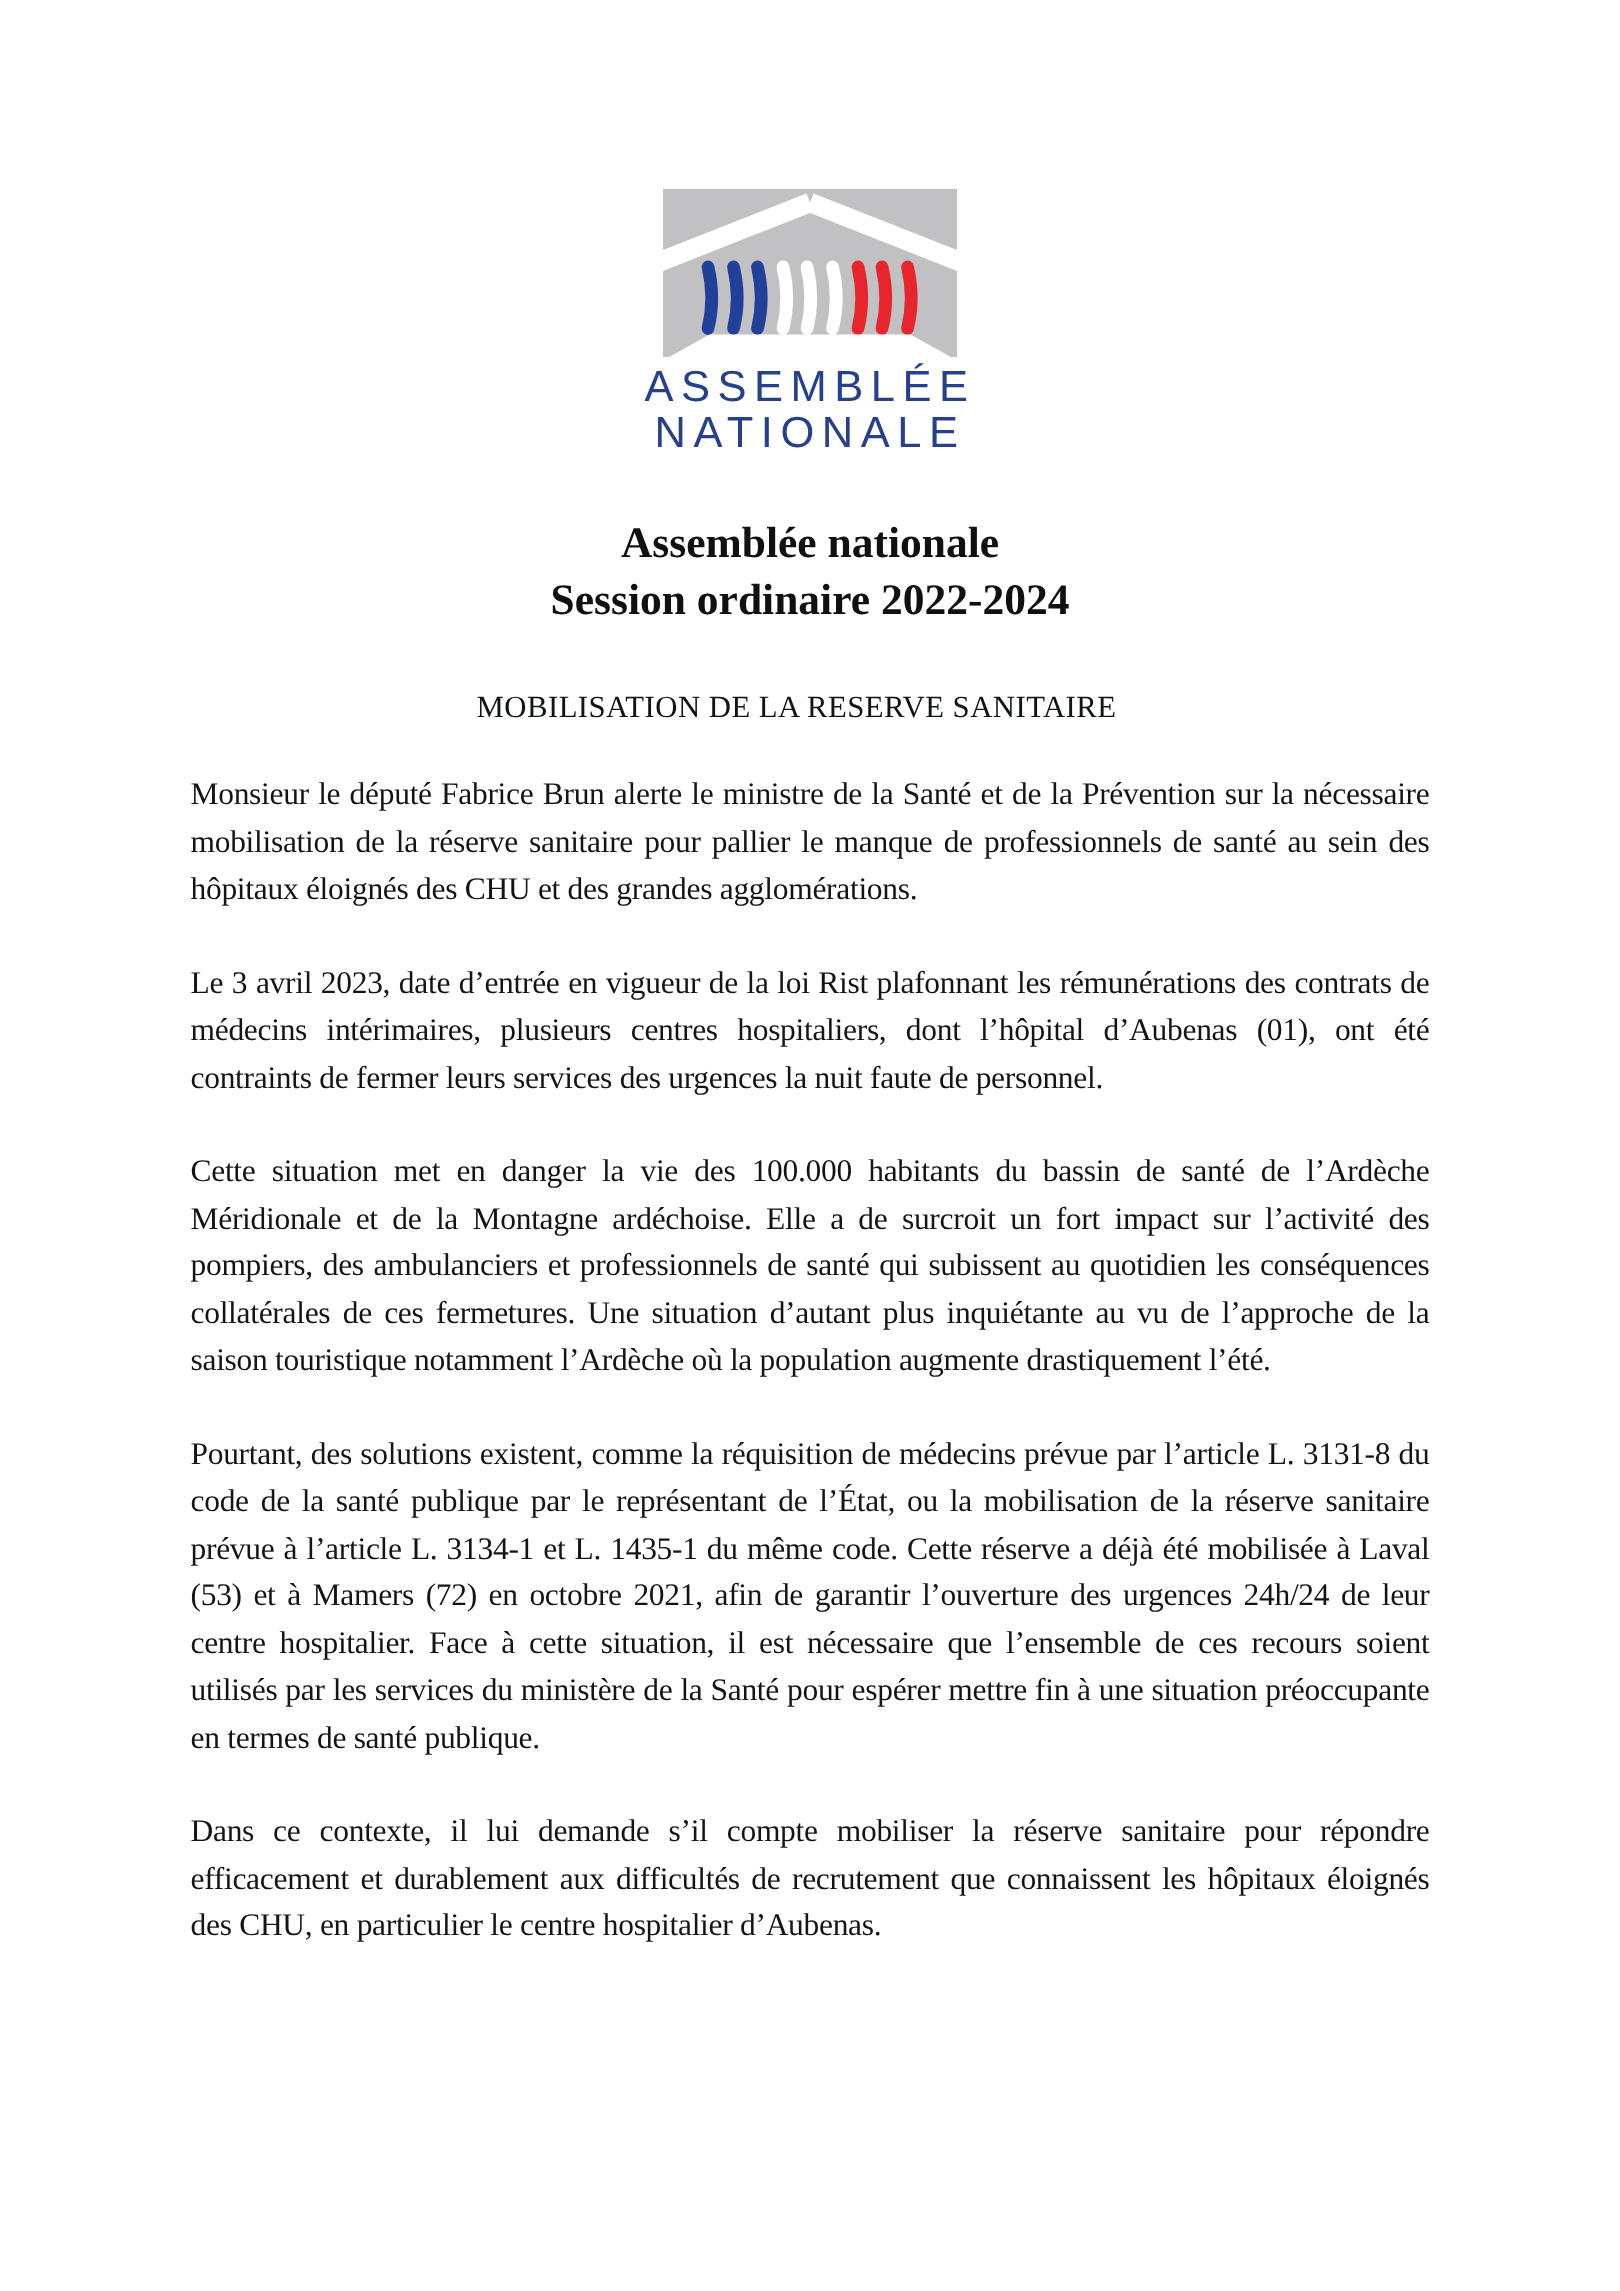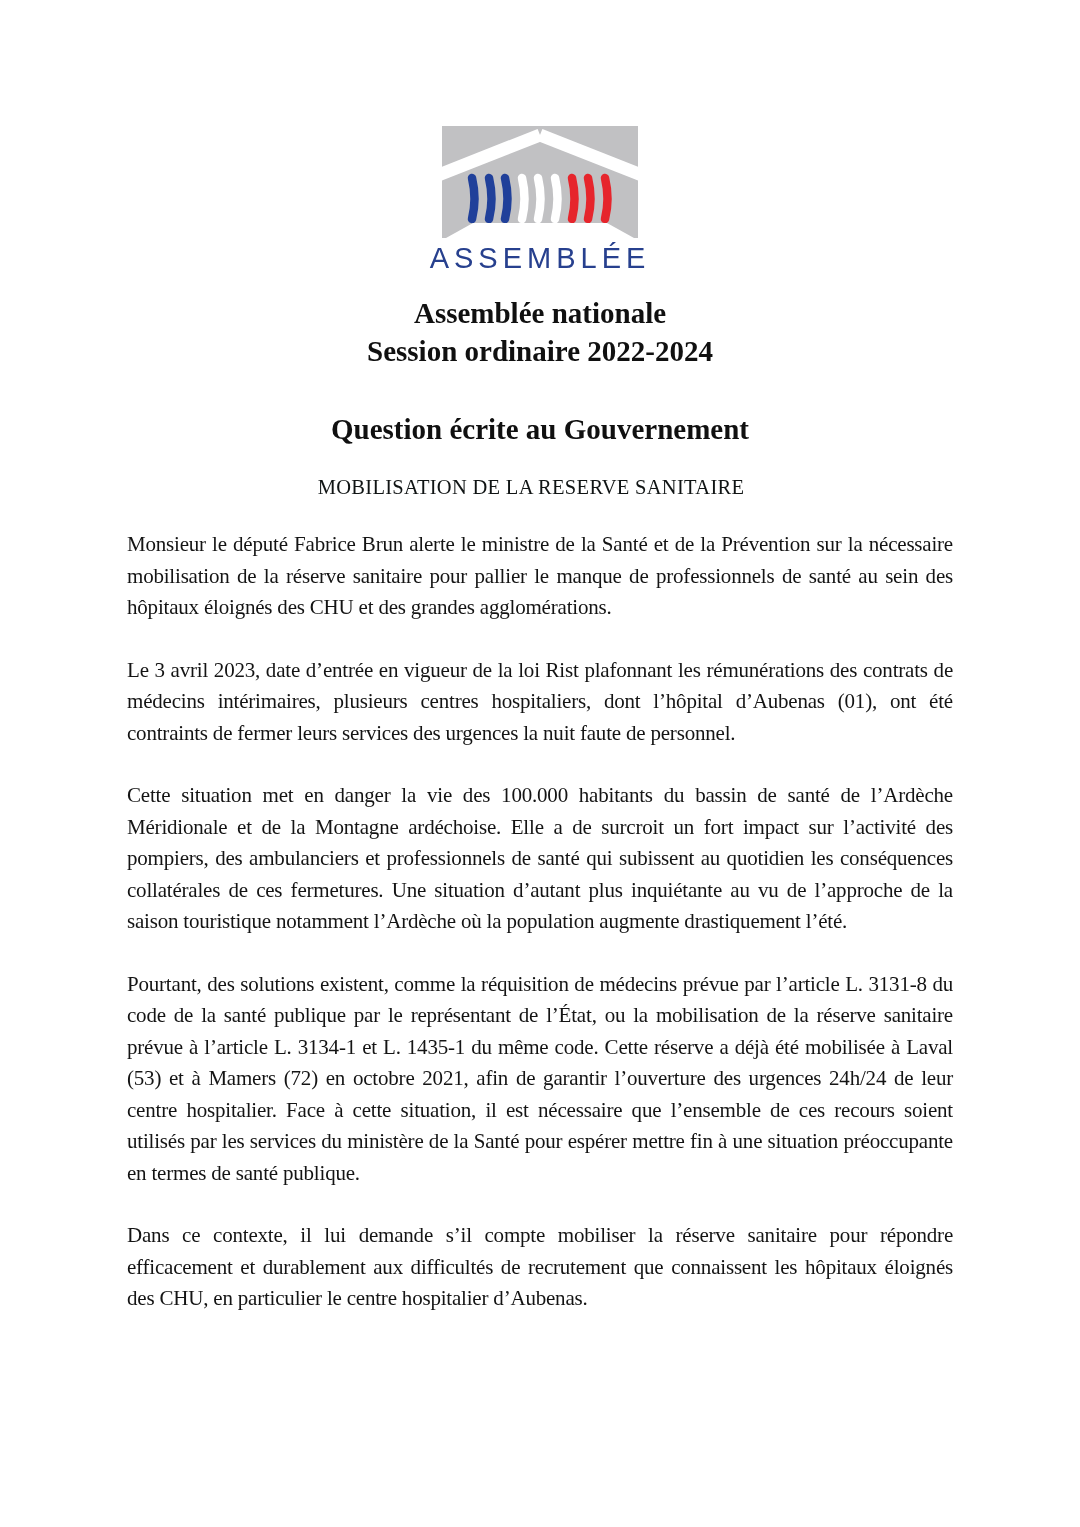--- a/index.html
+++ b/index.html
@@ -31,21 +31,21 @@
     font-family: "Liberation Sans", sans-serif;
     color: #27408e;
     font-size: 29px;
     letter-spacing: 5px;
     line-height: 31px;
     font-weight: 400;
   }
 
   
   .title-block {
-    margin-top: 20px;
+    margin-top: 38px;
     text-align: center;
     font-weight: bold;
     font-size: 29px;
     line-height: 38px;
     color: #101010;
   }
   .title-block.question {
     margin-top: 40px;
   }
   .title-block sup {
@@ -107,30 +107,30 @@
       <g stroke="#e6252c" stroke-width="8.5" fill="none" stroke-linecap="round">
         <path d="M130 52 q5 21 0 41"></path>
         <path d="M146 52 q5 21 0 41"></path>
         <path d="M163 52 q5 21 0 41"></path>
       </g>
 
       <polygon points="31,97 165,97 192,112 4,112" fill="#ffffff"></polygon>
     </svg>
     <div class="wordmark">
       <div>ASSEMBLÉE</div>
+      <div>NATIONALE</div>
     </div>
   </header>
 
   <section class="title-block">
     <div>Assemblée nationale</div>
     <div>Session ordinaire 2022-2024</div>
   </section>
 
   <section class="title-block question">
-    <div>Question écrite au Gouvernement</div>
   </section>
 
   <h2 class="subject">MOBILISATION DE LA RESERVE SANITAIRE</h2>
 
   <main class="content">
     <p>Monsieur le député Fabrice Brun alerte le ministre de la Santé et de la Prévention sur la nécessaire mobilisation de la réserve sanitaire pour pallier le manque de professionnels de santé au sein des hôpitaux éloignés des CHU et des grandes agglomérations.</p>
     <p>Le 3 avril 2023, date d’entrée en vigueur de la loi Rist plafonnant les rémunérations des contrats de médecins intérimaires, plusieurs centres hospitaliers, dont l’hôpital d’Aubenas (01), ont été contraints de fermer leurs services des urgences la nuit faute de personnel.</p>
     <p>Cette situation met en danger la vie des 100.000 habitants du bassin de santé de l’Ardèche Méridionale et de la Montagne ardéchoise. Elle a de surcroit un fort impact sur l’activité des pompiers, des ambulanciers et professionnels de santé qui subissent au quotidien les conséquences collatérales de ces fermetures. Une situation d’autant plus inquiétante au vu de l’approche de la saison touristique notamment l’Ardèche où la population augmente drastiquement l’été.</p>
     <p>Pourtant, des solutions existent, comme la réquisition de médecins prévue par l’article L. 3131-8 du code de la santé publique par le représentant de l’État, ou la mobilisation de la réserve sanitaire prévue à l’article L. 3134-1 et L. 1435-1 du même code. Cette réserve a déjà été mobilisée à Laval (53) et à Mamers (72) en octobre 2021, afin de garantir l’ouverture des urgences 24h/24 de leur centre hospitalier. Face à cette situation, il est nécessaire que l’ensemble de ces recours soient utilisés par les services du ministère de la Santé pour espérer mettre fin à une situation préoccupante en termes de santé publique.</p>
     <p>Dans ce contexte, il lui demande s’il compte mobiliser la réserve sanitaire pour répondre efficacement et durablement aux difficultés de recrutement que connaissent les hôpitaux éloignés des CHU, en particulier le centre hospitalier d’Aubenas.</p>

